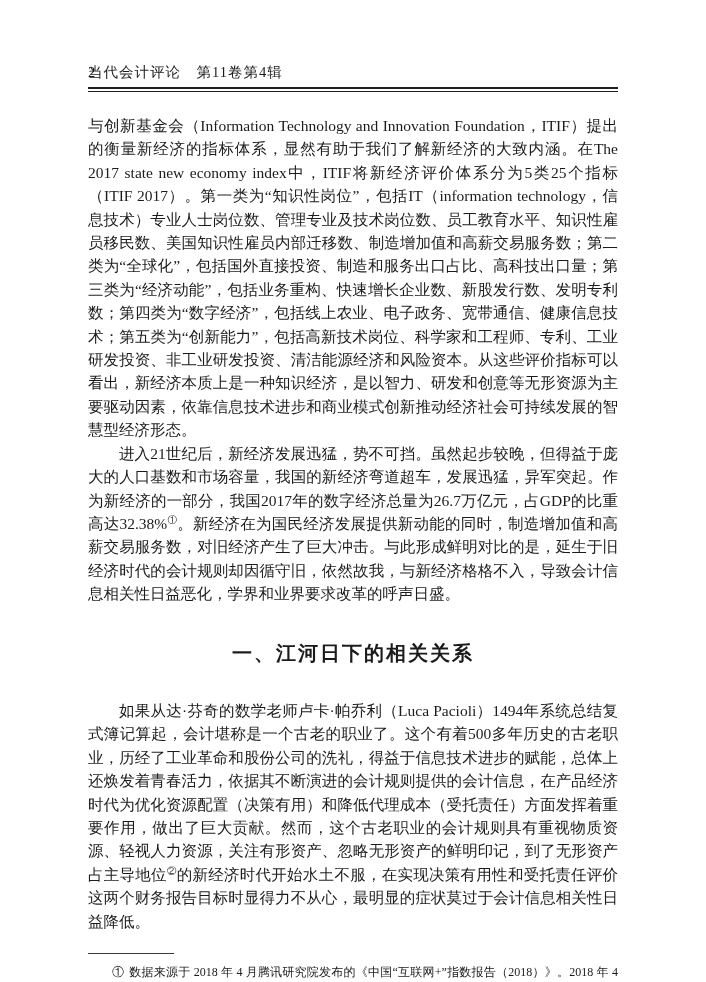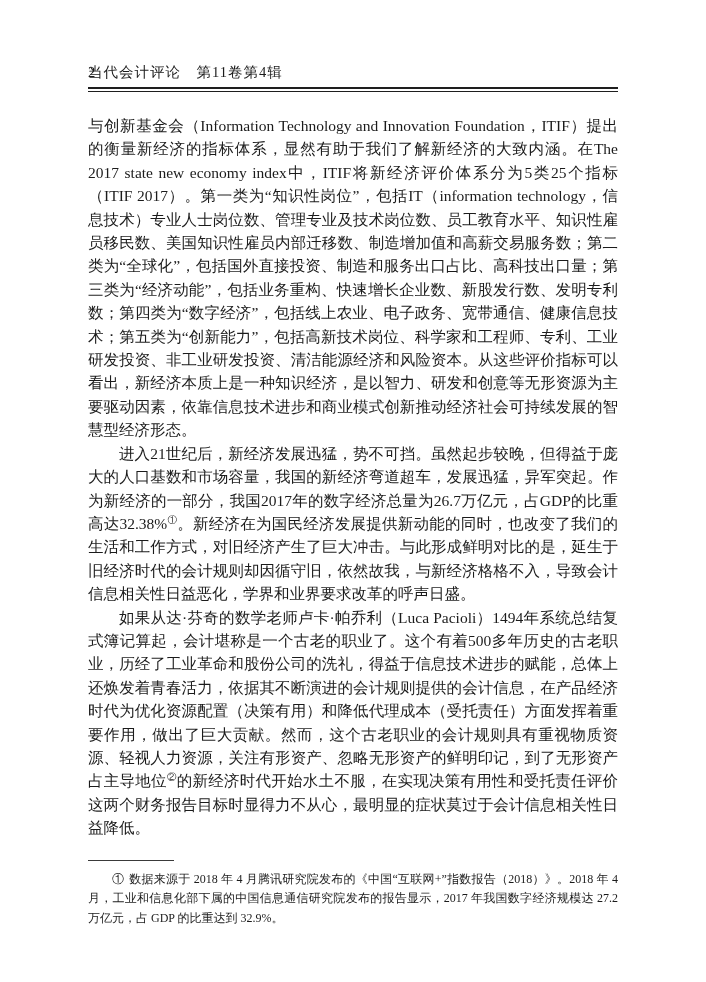--- a/index.html
+++ b/index.html
@@ -80,22 +80,23 @@
     <span class="page-num">2</span>
     <span class="header-title">当代会计评论　第11卷第4辑</span>
   </header>
 
   <div class="double-rule"></div>
 
   <main class="body-text">
 
     <p class="para">与创新基金会（Information Technology and Innovation Foundation，ITIF）提出的衡量新经济的指标体系，显然有助于我们了解新经济的大致内涵。在The 2017 state new economy index中，ITIF将新经济评价体系分为5类25个指标（ITIF 2017）。第一类为“知识性岗位”，包括IT（information technology，信息技术）专业人士岗位数、管理专业及技术岗位数、员工教育水平、知识性雇员移民数、美国知识性雇员内部迁移数、制造增加值和高薪交易服务数；第二类为“全球化”，包括国外直接投资、制造和服务出口占比、高科技出口量；第三类为“经济动能”，包括业务重构、快速增长企业数、新股发行数、发明专利数；第四类为“数字经济”，包括线上农业、电子政务、宽带通信、健康信息技术；第五类为“创新能力”，包括高新技术岗位、科学家和工程师、专利、工业研发投资、非工业研发投资、清洁能源经济和风险资本。从这些评价指标可以看出，新经济本质上是一种知识经济，是以智力、研发和创意等无形资源为主要驱动因素，依靠信息技术进步和商业模式创新推动经济社会可持续发展的智慧型经济形态。</p>
 
-    <p class="para indent"><span>进入21世纪后，新经济发展迅猛，势不可挡。虽然起步较晚，但得益于庞大的人口基数和市场容量，我国的新经济弯道超车，发展迅猛，异军突起。作为新经济的一部分，我国2017年的数字经济总量为26.7万亿元，占GDP的比重高达32.38%</span><sup class="fn-ref">①</sup><span>。新经济在为国民经济发展提供新动能的同时，也改变了我们的生活和工作方式，对旧经济产生了巨大冲击。与此形成鲜明对比的是，延生于旧经济时代的会计规则却因循守旧，依然故我，与新经济格格不入，导致会计信息相关性日益恶化，学界和业界要求改革的呼声日盛。</span></p>
+    <p class="para indent"><span>进入21世纪后，新经济发展迅猛，势不可挡。虽然起步较晚，但得益于庞大的人口基数和市场容量，我国的新经济弯道超车，发展迅猛，异军突起。作为新经济的一部分，我国2017年的数字经济总量为26.7万亿元，占GDP的比重高达32.38%</span><sup class="fn-ref">①</sup><span>。新经济在为国民经济发展提供新动能的同时，制造增加值和高薪交易服务数，对旧经济产生了巨大冲击。与此形成鲜明对比的是，延生于旧经济时代的会计规则却因循守旧，依然故我，与新经济格格不入，导致会计信息相关性日益恶化，学界和业界要求改革的呼声日盛。</span></p>
 
+    <h2 class="section-heading">一、江河日下的相关关系</h2>
 
     <p class="para indent"><span>如果从达·芬奇的数学老师卢卡·帕乔利（Luca Pacioli）1494年系统总结复式簿记算起，会计堪称是一个古老的职业了。这个有着500多年历史的古老职业，历经了工业革命和股份公司的洗礼，得益于信息技术进步的赋能，总体上还焕发着青春活力，依据其不断演进的会计规则提供的会计信息，在产品经济时代为优化资源配置（决策有用）和降低代理成本（受托责任）方面发挥着重要作用，做出了巨大贡献。然而，这个古老职业的会计规则具有重视物质资源、轻视人力资源，关注有形资产、忽略无形资产的鲜明印记，到了无形资产占主导地位</span><sup class="fn-ref">②</sup><span>的新经济时代开始水土不服，在实现决策有用性和受托责任评价这两个财务报告目标时显得力不从心，最明显的症状莫过于会计信息相关性日益降低。</span></p>
 
   </main>
 
   <footer class="footnotes">
     <div class="fn-rule"></div>
     <p class="footnote"><span class="fn-marker">①</span><span>数据来源于 2018 年 4 月腾讯研究院发布的《中国“互联网+”指数报告（2018）》。2018 年 4 月，工业和信息化部下属的中国信息通信研究院发布的报告显示，2017 年我国数字经济规模达 27.2 万亿元，占 GDP 的比重达到 32.9%。</span></p>
 
   </footer>

